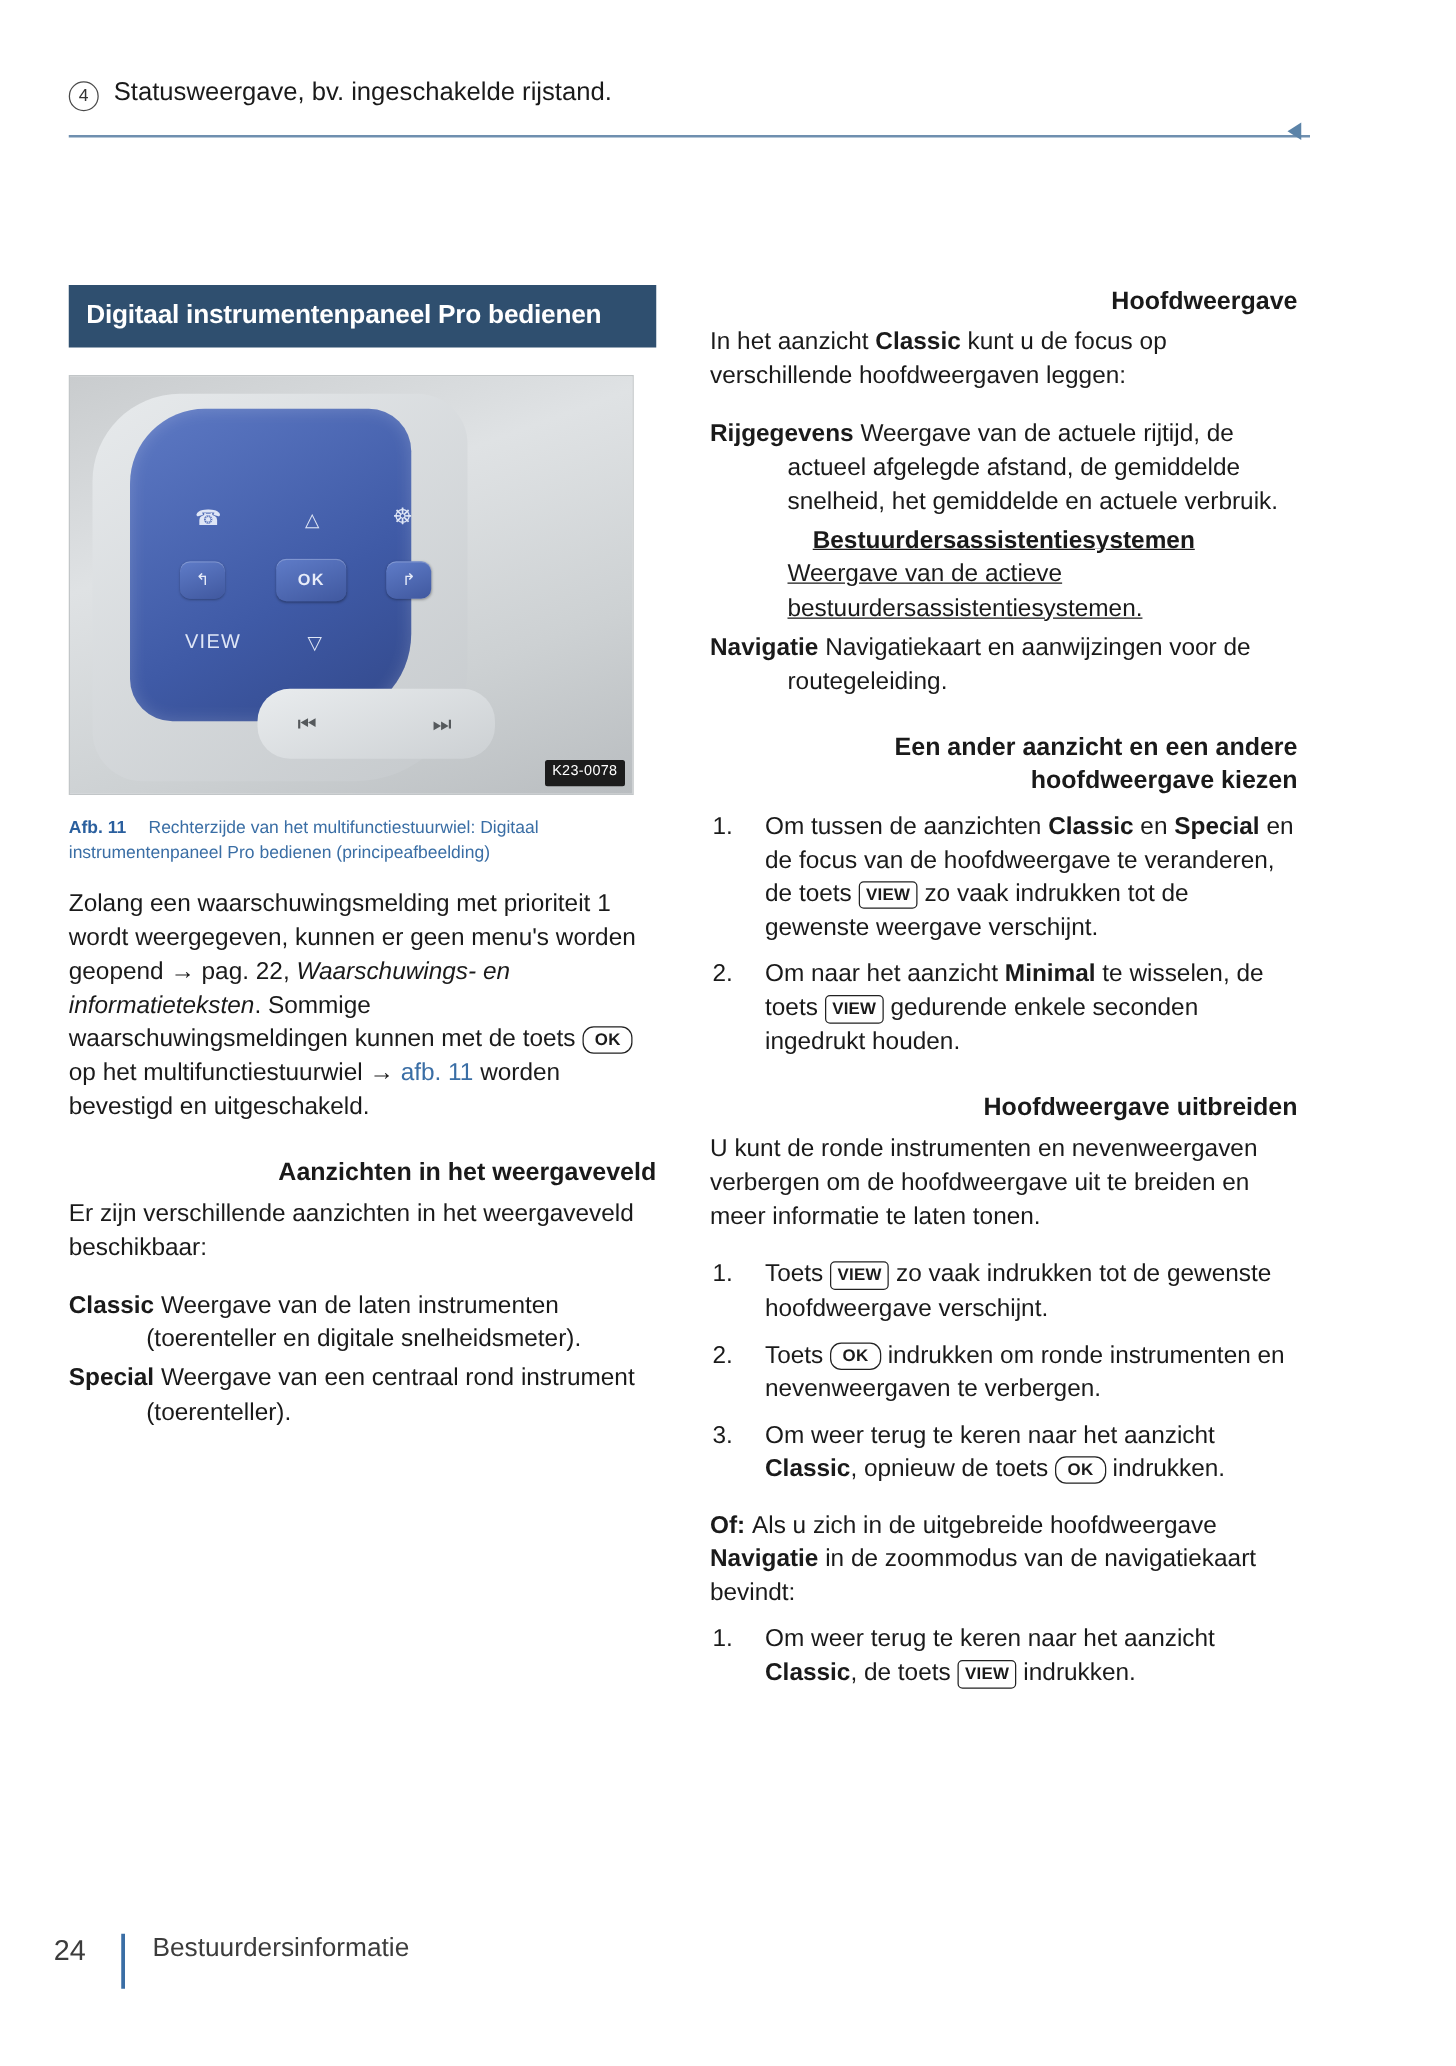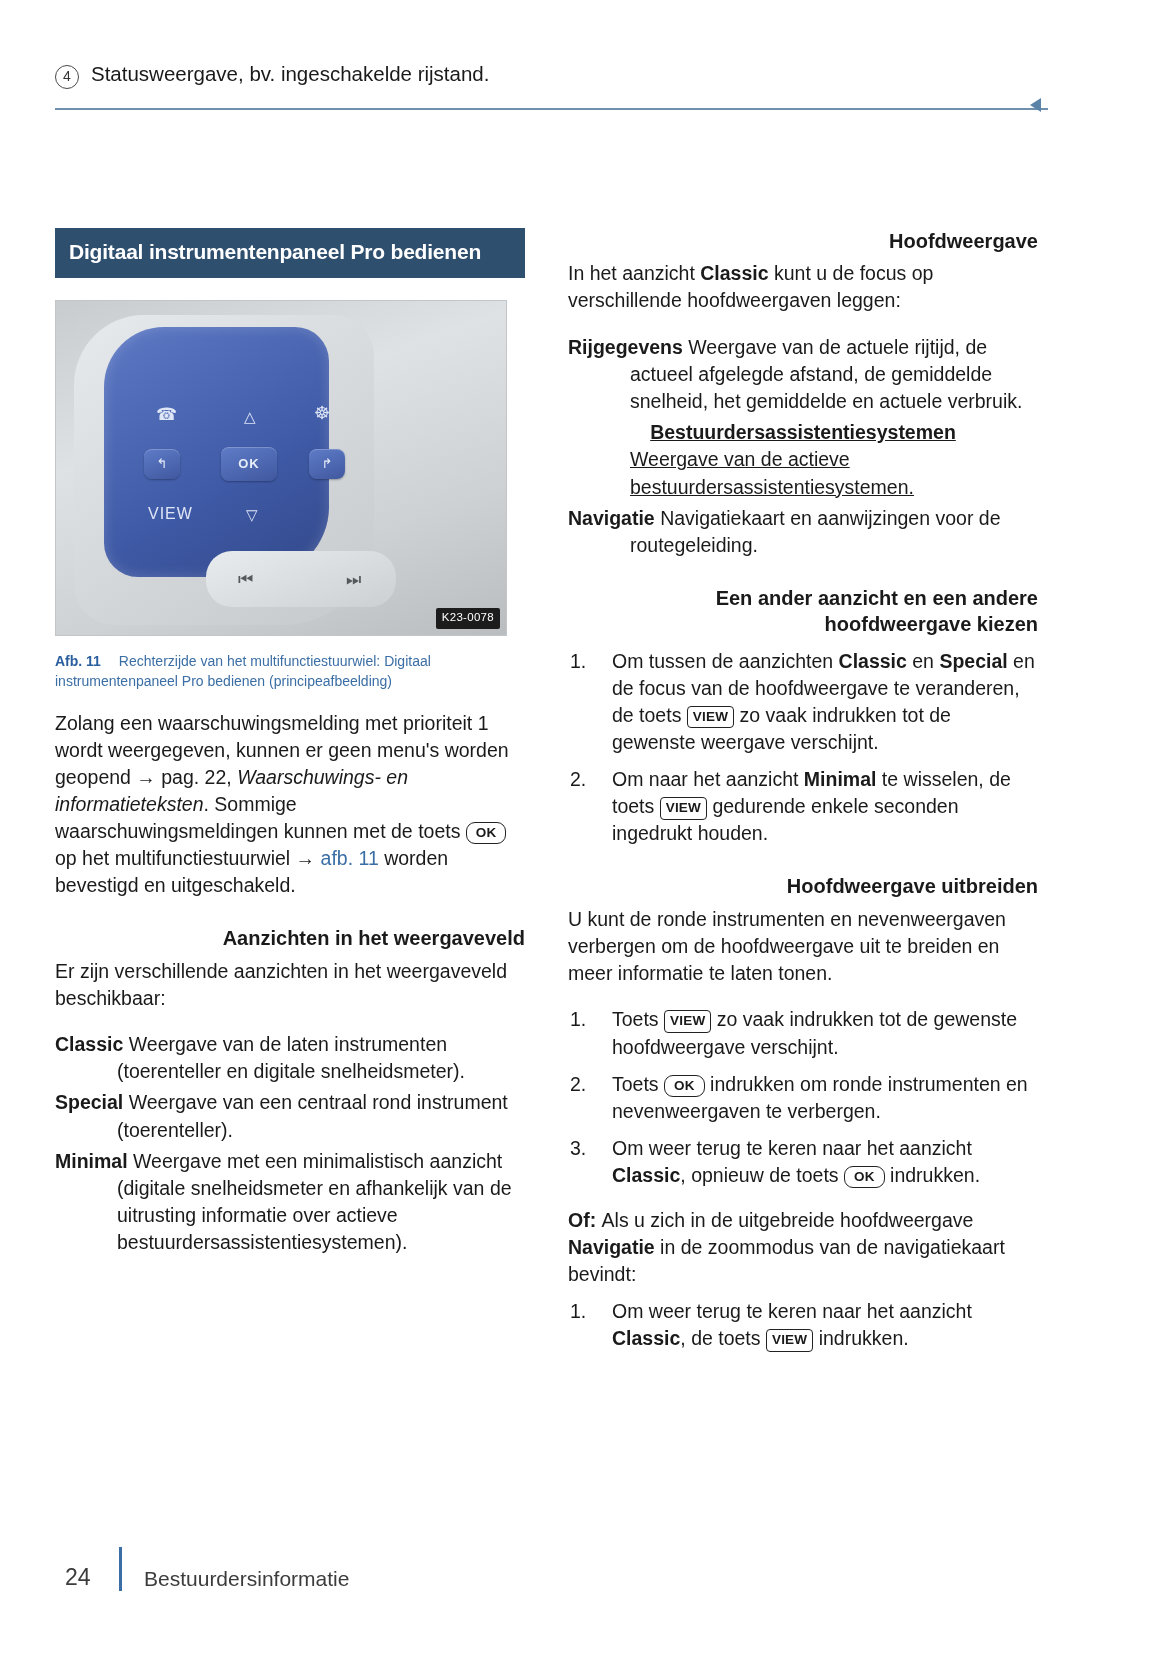--- a/index.html
+++ b/index.html
@@ -208,24 +208,24 @@
     padding: 3px 5px 4px 5px;
     vertical-align: 1px;
     letter-spacing: .2px;
     background: #fff;
   }
   .hw.ok { border-radius: 9px; padding: 3px 9px 4px 9px; }
 
   
   .footer {
     position: absolute;
-    left: 65px;
+    left: 43px;
     bottom: 62px;
     display: flex;
-    align-items: flex-end;
+    align-items: flex-start;
     height: 44px;
   }
   .pagenum {
     font-size: 23px;
     color: #3c3c3c;
     width: 54px;
   }
   .foot-div {
     width: 3px;
     height: 44px;
@@ -291,24 +291,20 @@
 
     <div class="deflist">
       <div class="def">
         <span class="term">Classic</span>
         <span>Weergave van de laten instrumenten (toerenteller en digitale snelheidsmeter).</span>
       </div>
       <div class="def">
         <span class="term">Special</span>
         <span>Weergave van een centraal rond instrument (toerenteller).</span>
       </div>
-      <div class="def">
-        <span class="term">Minimal</span>
-        <span>Weergave met een minimalistisch aanzicht (digitale snelheidsmeter en afhankelijk van de uitrusting informatie over actieve bestuurdersassistentiesystemen).</span>
-      </div>
     </div>
   </div>
 
   <div class="col col-right">
 
     <h3 class="sub first">Hoofdweergave</h3>
     <p class="tight">
       <span>In het aanzicht </span><b class="bd">Classic</b><span> kunt u de focus op verschillende hoofdweergaven leggen:</span>
     </p>
 

